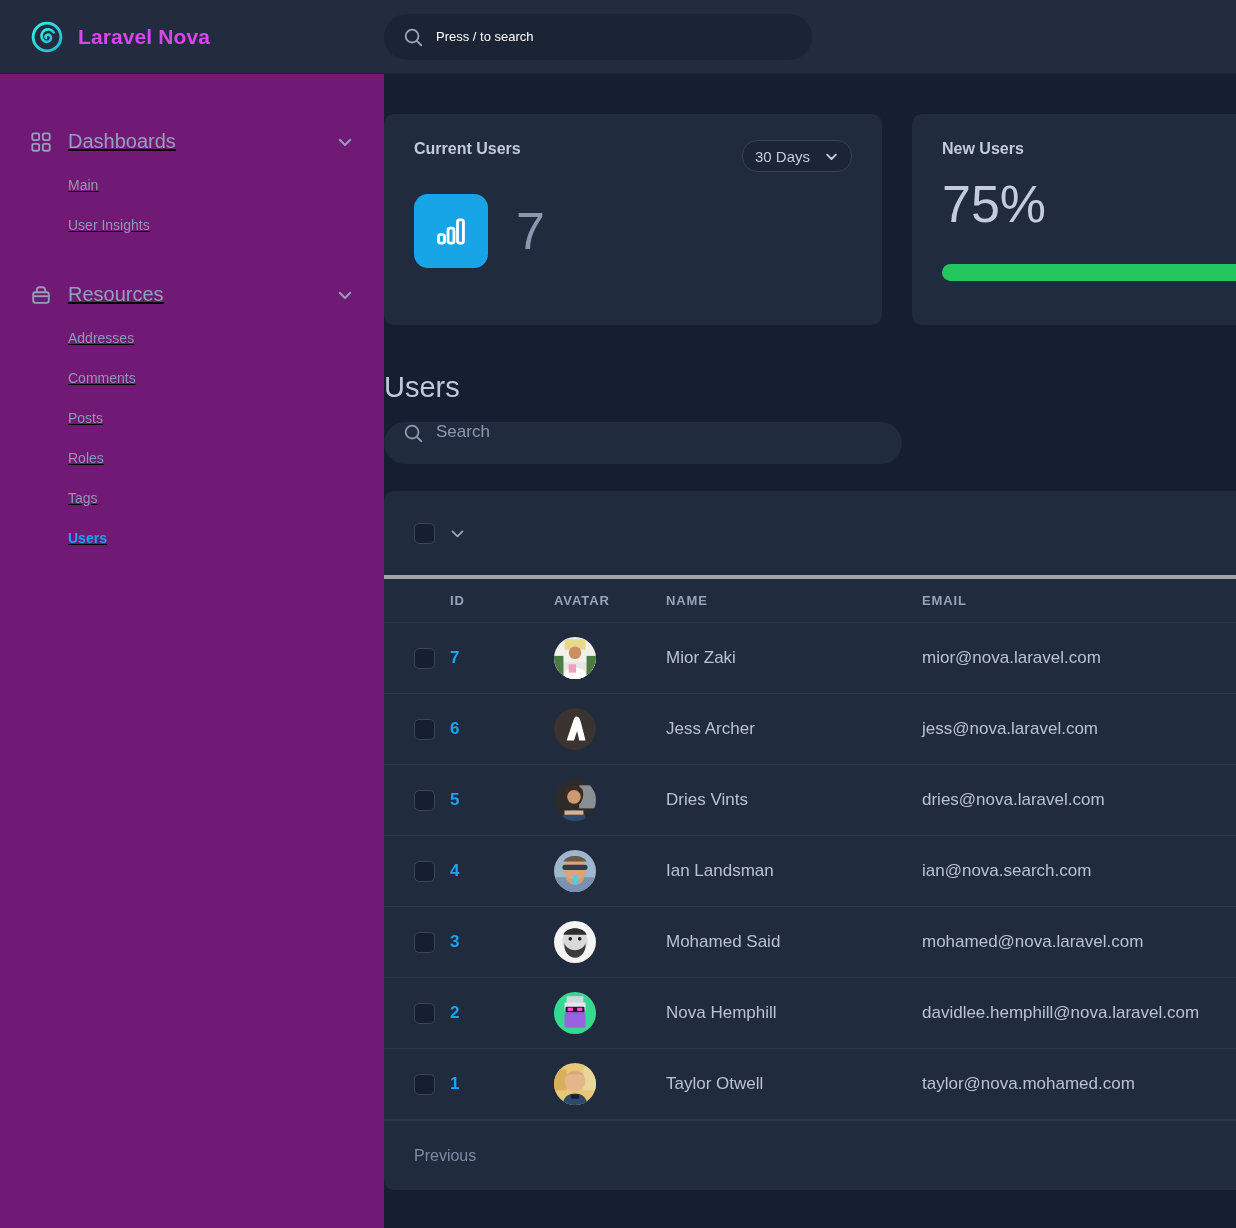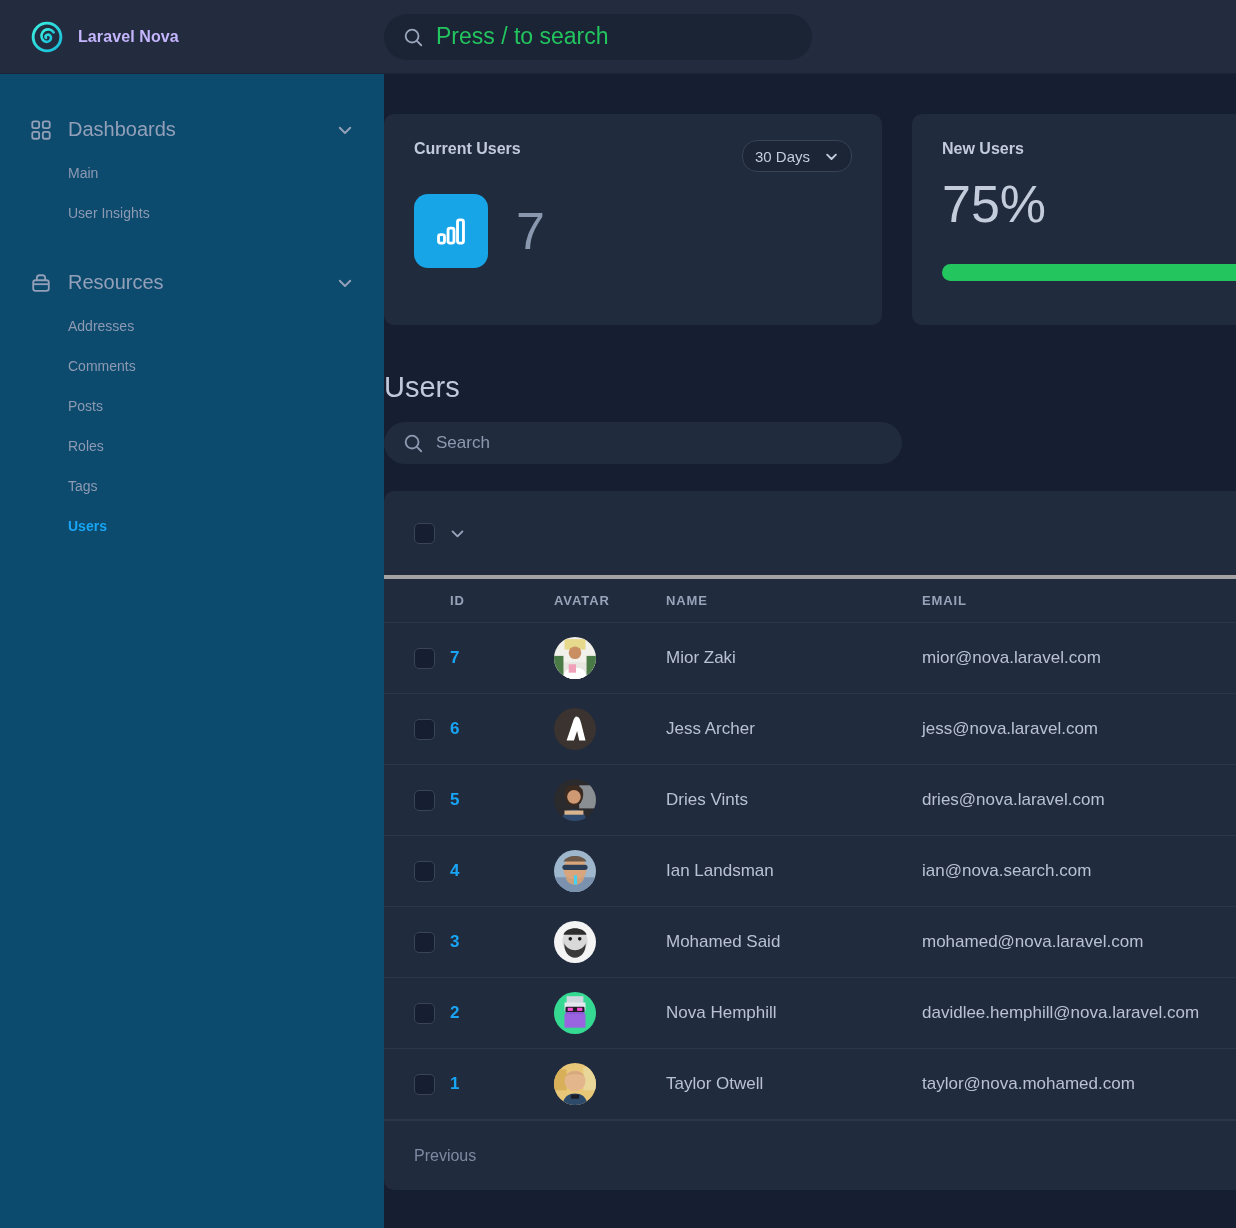--- a/index.html
+++ b/index.html
@@ -13,38 +13,38 @@
 
   
   .header {
     height: 74px; width: 100%;
     background: #232c3f;
     display: flex; align-items: center;
     border-bottom: 1px solid #1b2435;
   }
   .brand { display: flex; align-items: center; gap: 14px; padding-left: 30px; width: 355px; }
   .brand-logo { width: 34px; height: 34px; display:block; }
-  .brand-name { color: #c4b5fd; font-size: 16px; font-weight: 700; letter-spacing: .1px; }
+  .brand-name { color: #d946ef; font-size: 21px; font-weight: 700; letter-spacing: .1px; }
 
   .global-search {
     width: 428px; height: 46px;
     background: #1b2435;
     border-radius: 23px;
     display: flex; align-items: center;
     gap: 12px; padding: 0 18px;
     margin-left: 29px;
   }
-  .global-search .ph { color: #22c55e; font-size: 23px; }
+  .global-search .ph { color: #ffffff; font-size: 13px; }
   .ico { display: block; }
 
   
   .body-wrap { display: flex; height: calc(1228px - 74px); }
 
   
-  .sidebar { width: 384px; flex: 0 0 384px; padding-top: 32px; background: #0c4a6e; }
+  .sidebar { width: 384px; flex: 0 0 384px; padding-top: 44px; background: #701a75; text-decoration: underline; }
   .nav-group-head {
     display: flex; align-items: center;
     padding: 12px 30px 12px 30px;
     gap: 16px; cursor: pointer;
   }
   .nav-group-head .label { color: #93a0b8; font-size: 20px; flex: 1; }
   .nav-sub { color: #8e9ab2; font-size: 14px; padding: 12px 30px 12px 68px; cursor: pointer; }
   .nav-sub.active { color: #18a5f5; font-weight: 700; }
   .nav-spacer { height: 26px; }
 
@@ -76,21 +76,21 @@
   }
   .metric-value { color: #8a98af; font-size: 52px; font-weight: 300; line-height: 1; }
   .pct-value { color: #c3ccdb; font-size: 52px; font-weight: 300; margin-top: 16px; }
   .progress-track { margin-top: 30px; height: 17px; border-radius: 9px; background: #2c374c; width: 100%; }
   .progress-fill { height: 17px; border-radius: 9px; background: #22c55e; }
 
   
   .section-title { color: #c0c9da; font-size: 29px; font-weight: 400; margin: 46px 0 18px 0; }
   .resource-search {
     width: 518px; height: 42px; background: #212b3e;
-    border-radius: 21px; display: flex; align-items: center;
+    border-radius: 21px; display: flex; 
     gap: 12px; padding: 0 18px;
   }
   .resource-search .ph { color: #8d99b0; font-size: 17px; }
 
   
   .table-card {
     margin-top: 27px;
     background: #212b3e;
     border-radius: 10px;
     width: 980px;

